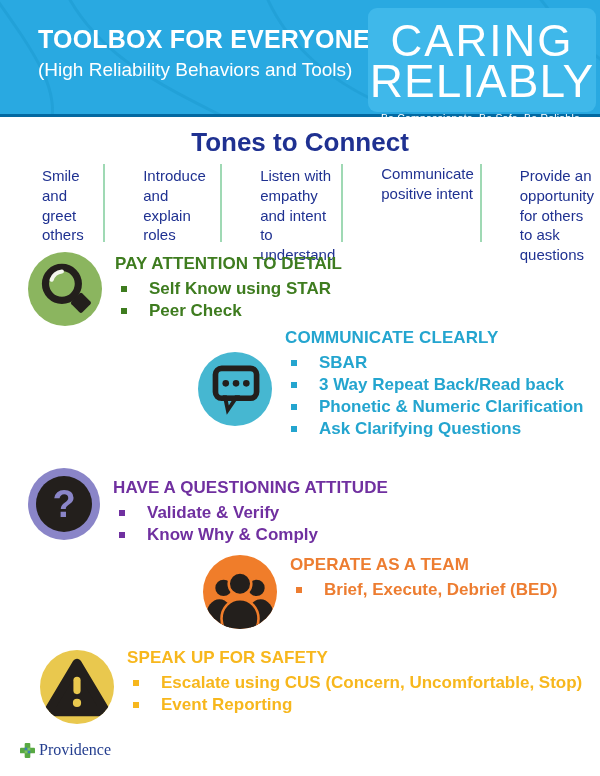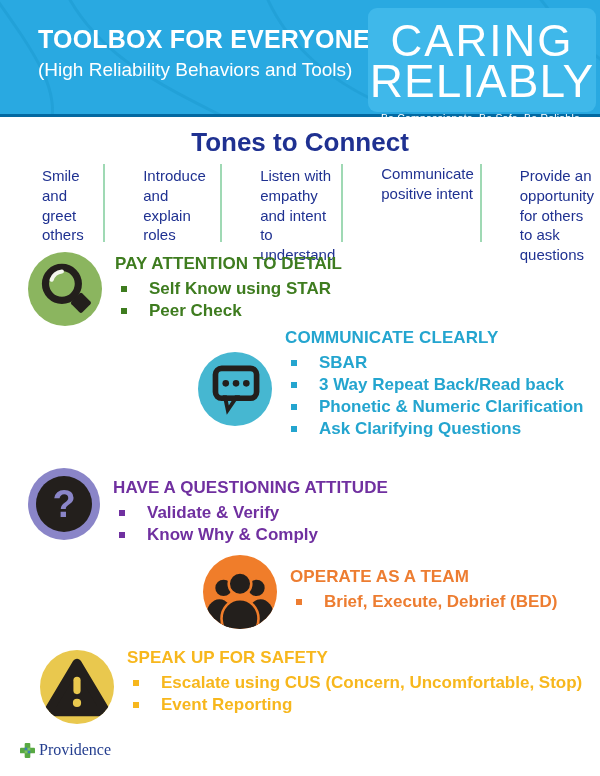--- a/index.html
+++ b/index.html
@@ -37,21 +37,21 @@
   .behavior .text{margin-left:13px;}
   .sec-title{margin:0;font-size:17px;font-weight:bold;letter-spacing:.1px;white-space:nowrap;}
   .bullets{list-style:none;margin:5px 0 0 0;padding:0;}
   .bullets li{display:flex;align-items:flex-start;height:22px;font-size:17px;font-weight:bold;white-space:nowrap;}
   .sq{width:6px;height:6px;background:currentColor;margin:7px 0 0 6px;flex:0 0 6px;}
   .bullets li .btxt{margin-left:22px;}
 
   .sec1{left:28px;top:252px;}  .sec1 .text{margin-top:2px;}
   .sec2{left:198px;top:328px;} .sec2 .icon-wrap{margin-top:24px;}
   .sec3{left:28px;top:458px;}  .sec3 .icon-wrap{margin-top:10px;} .sec3 .text{margin-top:20px;}
-  .sec4{left:203px;top:553px;} .sec4 .icon-wrap{margin-top:2px;}  .sec4 .text{margin-top:14px;}
+  .sec4{left:203px;top:553px;} .sec4 .icon-wrap{margin-top:2px;}  .sec4 .text{margin-top:2px;}
   .sec5{left:40px;top:645px;}  .sec5 .icon-wrap{margin-top:5px;}  .sec5 .text{margin-top:3px;}
 
   
   #providence{position:absolute;left:20px;top:741px;display:flex;align-items:center;}
   #providence .prov-text{margin-left:4px;font-family:"Liberation Serif","DejaVu Serif",serif;
                          font-size:16px;color:#243e8f;}
 </style>
 </head>
 <body>
 

